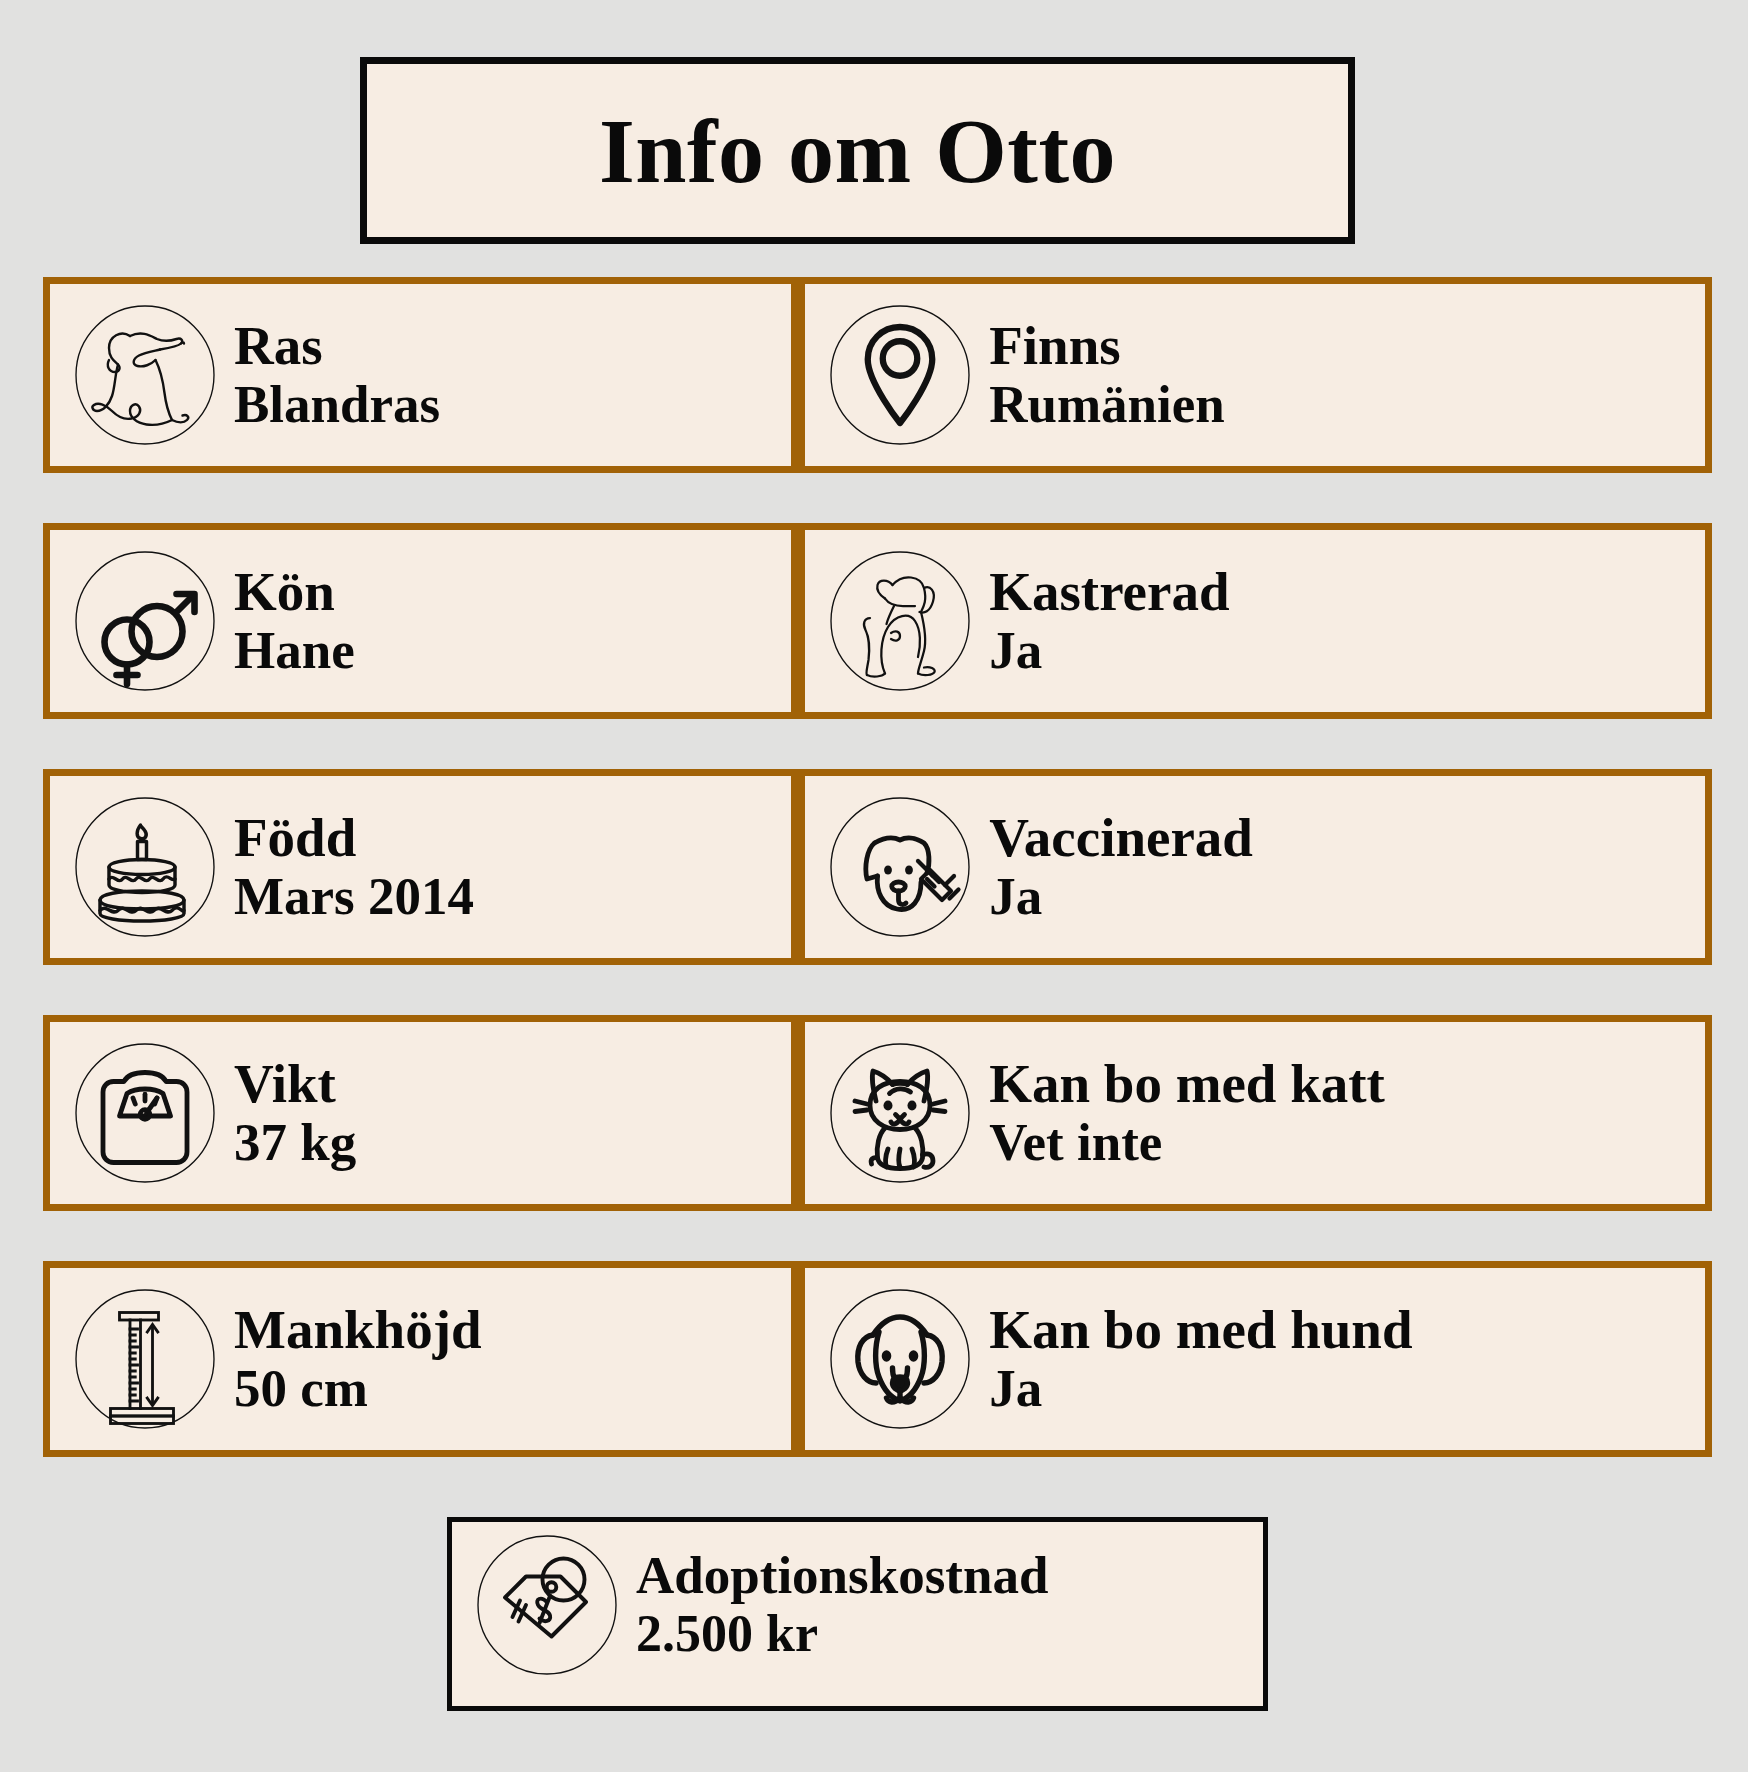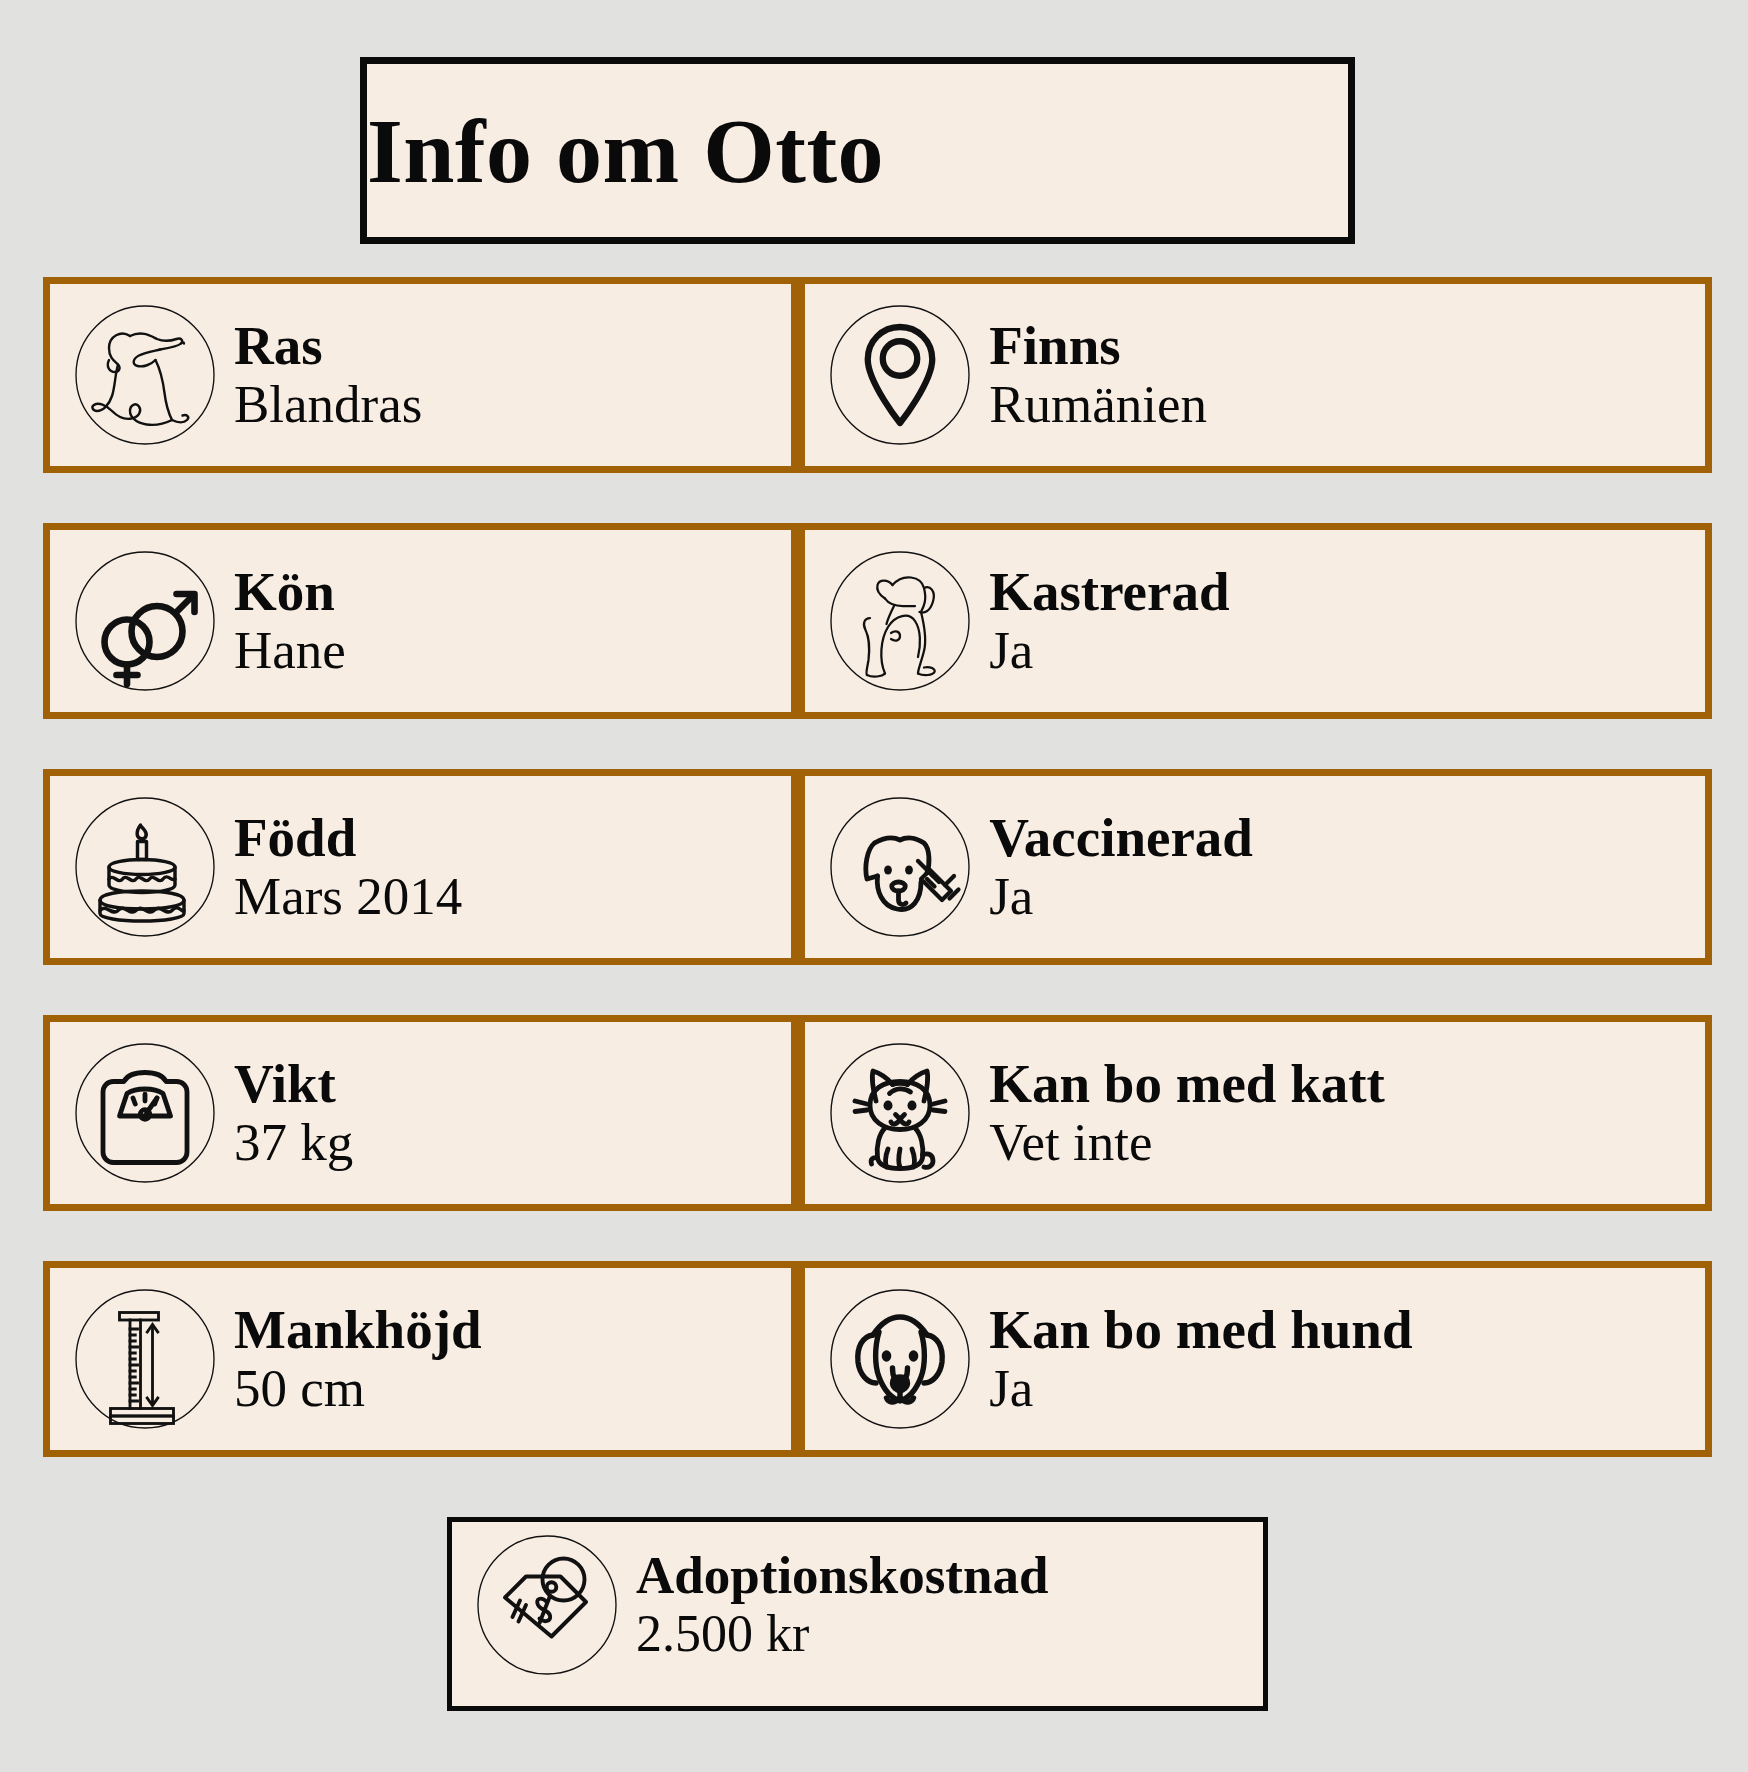--- a/index.html
+++ b/index.html
@@ -20,20 +20,21 @@
     position: absolute;
     left: 360px;
     top: 57px;
     width: 995px;
     height: 187px;
     background: #f7ede3;
     border: 7px solid #0a0a0a;
     box-sizing: border-box;
     display: flex;
     align-items: center;
+    justify-content: center;
   }
   #title-text {
     font-size: 92px;
     font-weight: bold;
     color: #0a0a0a;
     letter-spacing: 0.5px;
     line-height: 1;
     white-space: nowrap;
   }
 
@@ -80,21 +81,21 @@
   }
   .card-label {
     font-size: 55px;
     font-weight: bold;
     color: #0a0a0a;
     line-height: 1.08;
     white-space: nowrap;
   }
   .card-value {
     font-size: 53px;
-    font-weight: normal;
+    font-weight: bold;
     color: #0a0a0a;
     line-height: 1.12;
     white-space: nowrap;
   }
 
   
   #bottom-card {
     position: absolute;
     left: 447px;
     top: 1517px;

